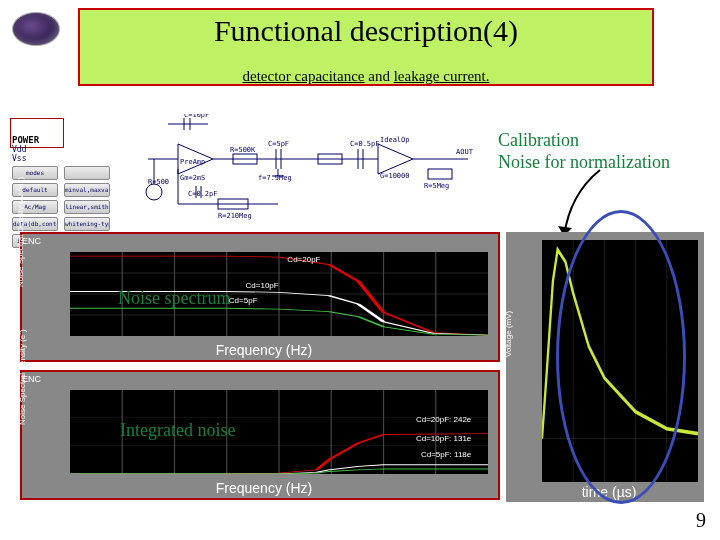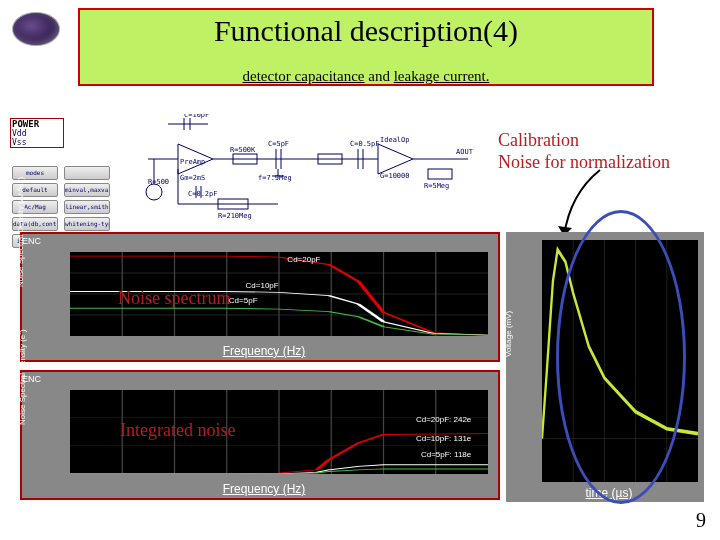--- a/index.html
+++ b/index.html
@@ -57,21 +57,21 @@
   .power-box {
     position: absolute;
     left: 2px; top: 4px;
     width: 54px; height: 30px;
     border: 1px solid #a00;
     background: #fff;
     font-size: 8px;
     padding: 1px;
     line-height: 1.1;
   }
-  .pwr-title { font-weight: bold; font-size: 9px; color: #000; }
+  .pwr-title { font-weight: bold; font-size: 9px; color: #000; margin-top: 16px; }
   .btn-col {
     position: absolute;
     left: 4px;
     top: 52px;
     display: flex;
     flex-direction: column;
     gap: 3px;
   }
   .btn-col2 {
     position: absolute;
@@ -96,21 +96,21 @@
     position: absolute;
     left: 110px;
     top: 0;
     width: 380px;
     height: 110px;
   }
   .annot {
     position: absolute;
     font-family: "Times New Roman", serif;
     font-size: 18px;
-    color: #b91c1c;
+    color: #15803d;
   }
   .calib { right: 22px; top: 130px; text-align: left; width: 200px; line-height: 1.2; }
   .noise-spec { left: 118px; top: 288px; }
   .int-noise { left: 120px; top: 420px; }
   .page-num {
     position: absolute;
     right: 14px;
     bottom: 8px;
     font-size: 20px;
     font-family: "Times New Roman", serif;
@@ -162,23 +162,22 @@
     color: #fff;
     font-size: 8px;
     font-family: sans-serif;
     white-space: nowrap;
   }
   .xlab {
     position: absolute;
     bottom: 2px; left: 8px; right: 0;
     text-align: center;
     color: #fff;
-    font-size: 12px;
+    font-size: 14px;
     font-family: sans-serif;
-    text-decoration: underline;
   }
   .legend-txt {
     position: absolute;
     color: #fff;
     font-size: 8px;
     font-family: sans-serif;
   }
   .ellipse {
     position: absolute;
     right: 34px;

